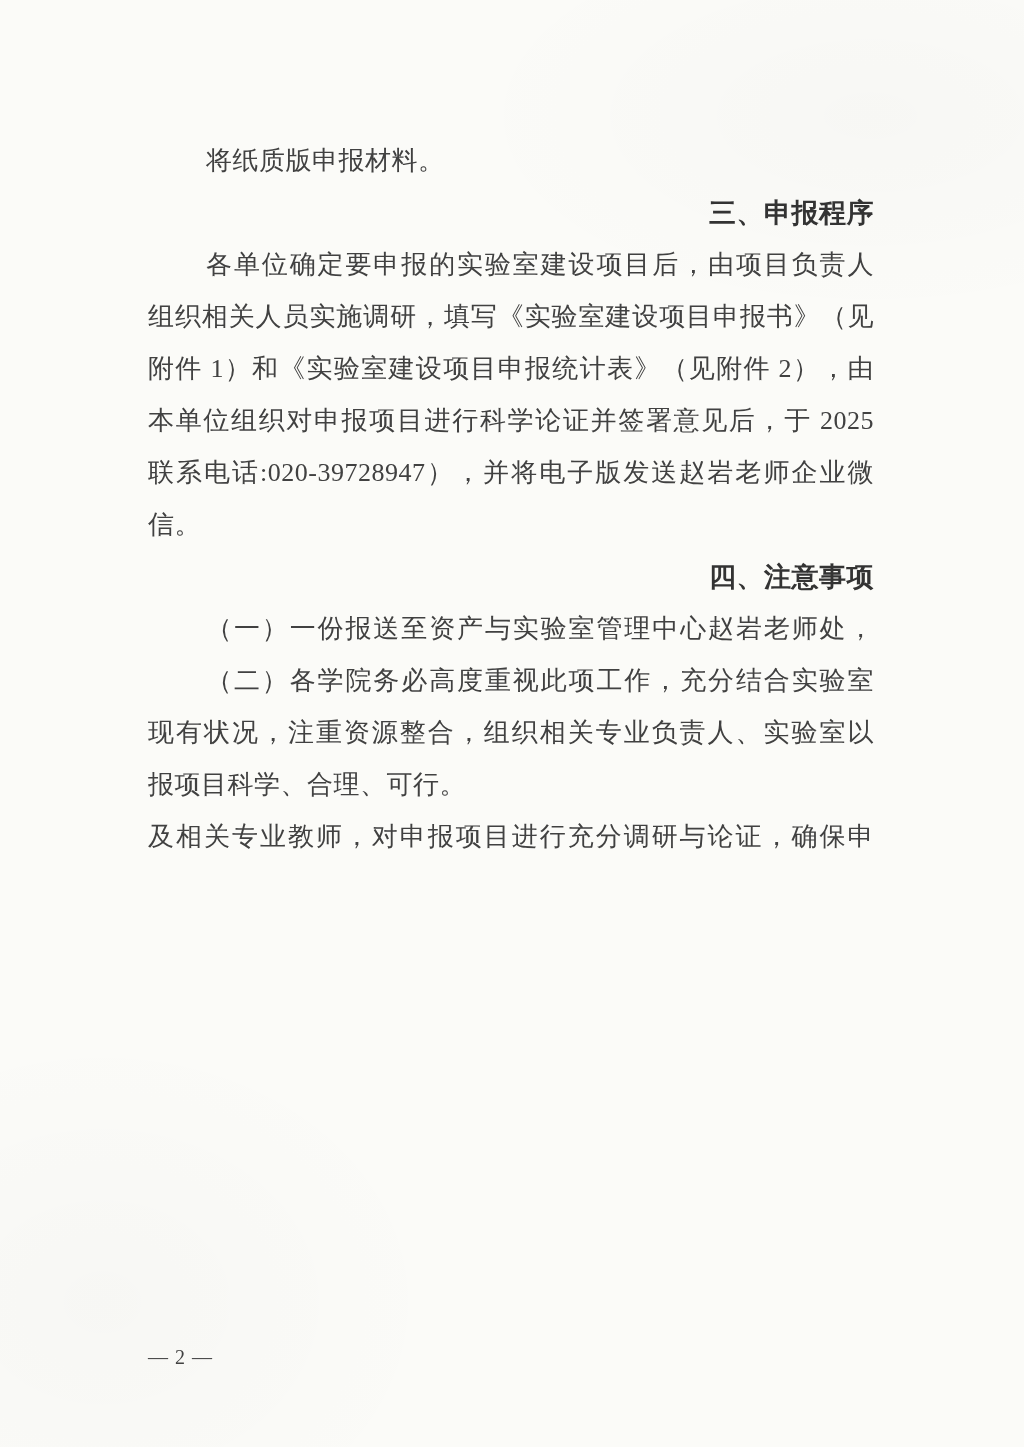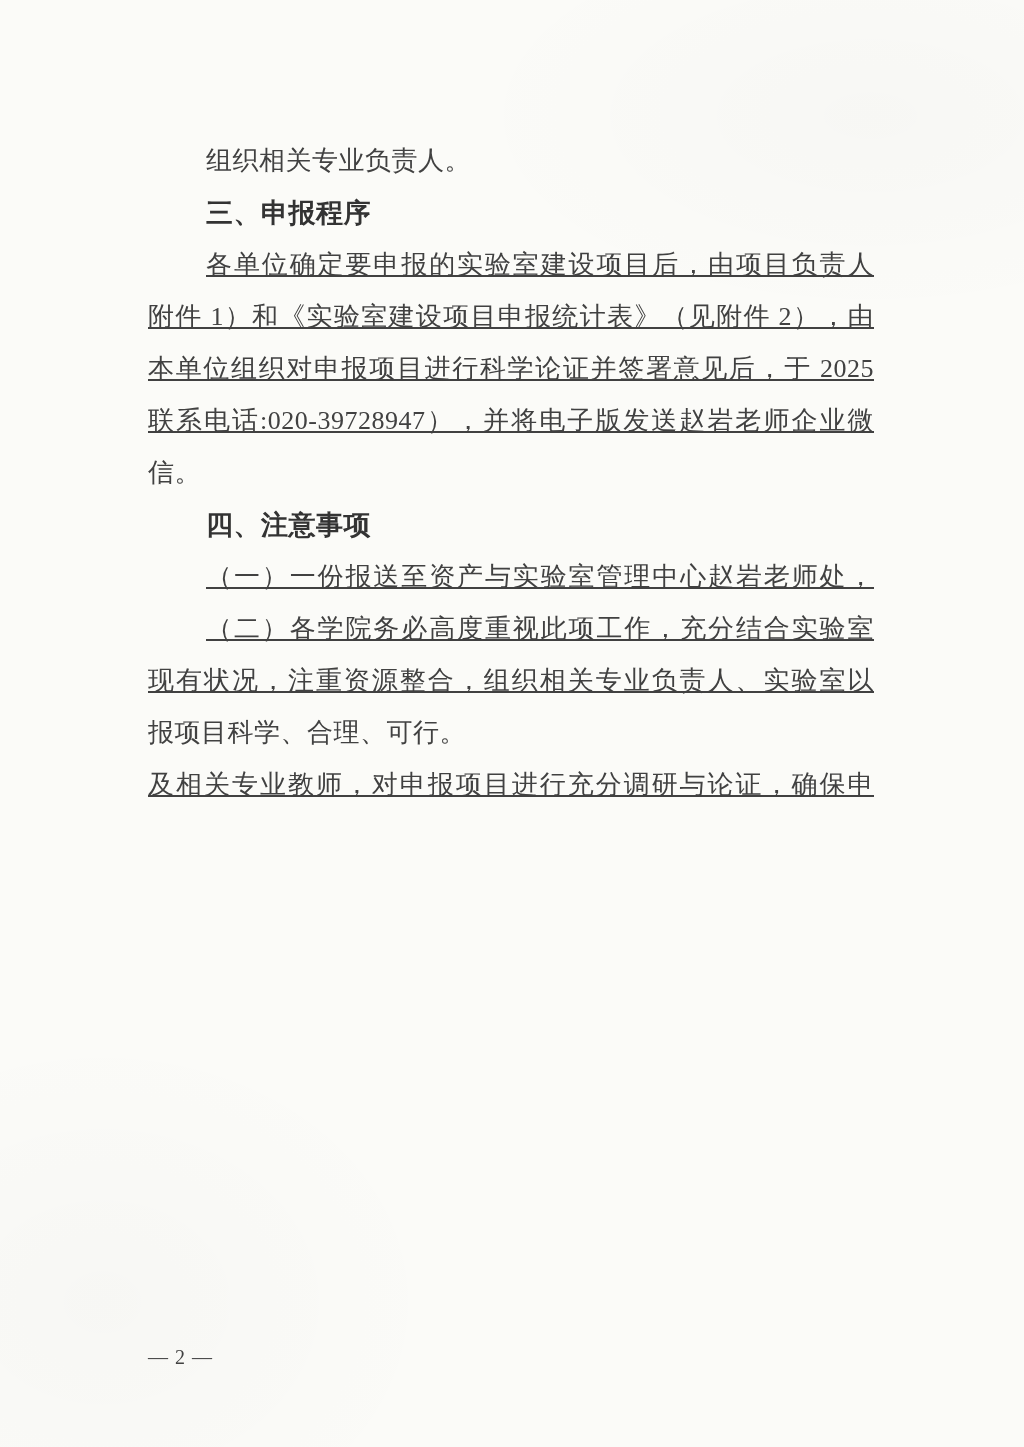--- a/index.html
+++ b/index.html
@@ -41,28 +41,28 @@
     height: 52px;
     line-height: 52px;
     font-size: 26px;
     letter-spacing: 0.5px;
     white-space: nowrap;
   }
   .line.fill {
     white-space: normal;
     text-align: justify;
     text-align-last: justify;
-    text-decoration: underline;
   }
   .indent { text-indent: 58px; }
   .heading {
     font-family: "Liberation Sans", "DejaVu Sans", sans-serif;
     font-weight: 700;
     color: var(--heading);
     font-size: 27px;
+    text-align: right;
   }
   .deadline {
     font-family: "Liberation Sans", "DejaVu Sans", sans-serif;
     font-weight: 700;
     color: var(--heading);
     border-bottom: 3px solid var(--heading);
     padding-bottom: 1px;
   }
   .footer {
     position: absolute;
@@ -74,26 +74,27 @@
     letter-spacing: 1px;
     font-family: "Liberation Serif", "DejaVu Serif", serif;
   }
 </style>
 </head>
 <body>
 
 <div class="page">
   <div class="content">
 
-    <div class="line indent">组织相关专业负责人。</div>
+    <div class="line indent">将纸质版申报材料。</div>
 
     <div class="line indent heading">三、申报程序</div>
 
     <div class="line indent fill">各单位确定要申报的实验室建设项目后，由项目负责人</div>
 
+    <div class="line fill">组织相关人员实施调研，填写《实验室建设项目申报书》（见</div>
 
     <div class="line fill">附件 1）和《实验室建设项目申报统计表》（见附件 2），由</div>
 
     <div class="line fill">本单位组织对申报项目进行科学论证并签署意见后，于 2025</div>
 
 
 
     <div class="line fill">联系电话:020-39728947），并将电子版发送赵岩老师企业微</div>
 
     <div class="line">信。</div>

